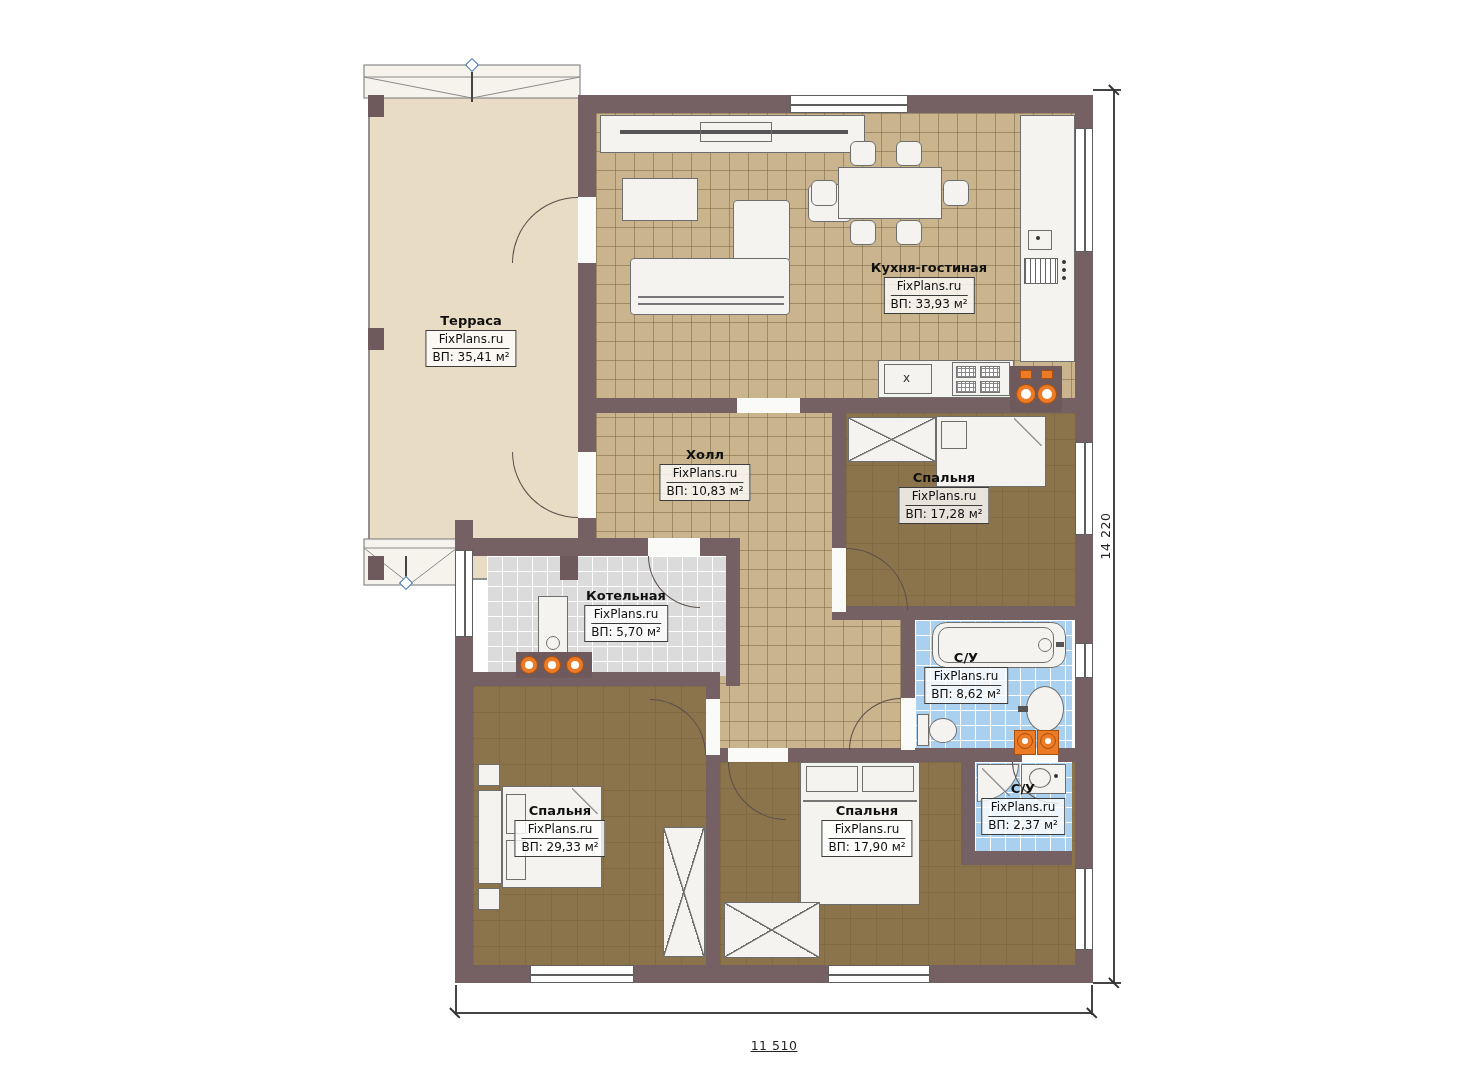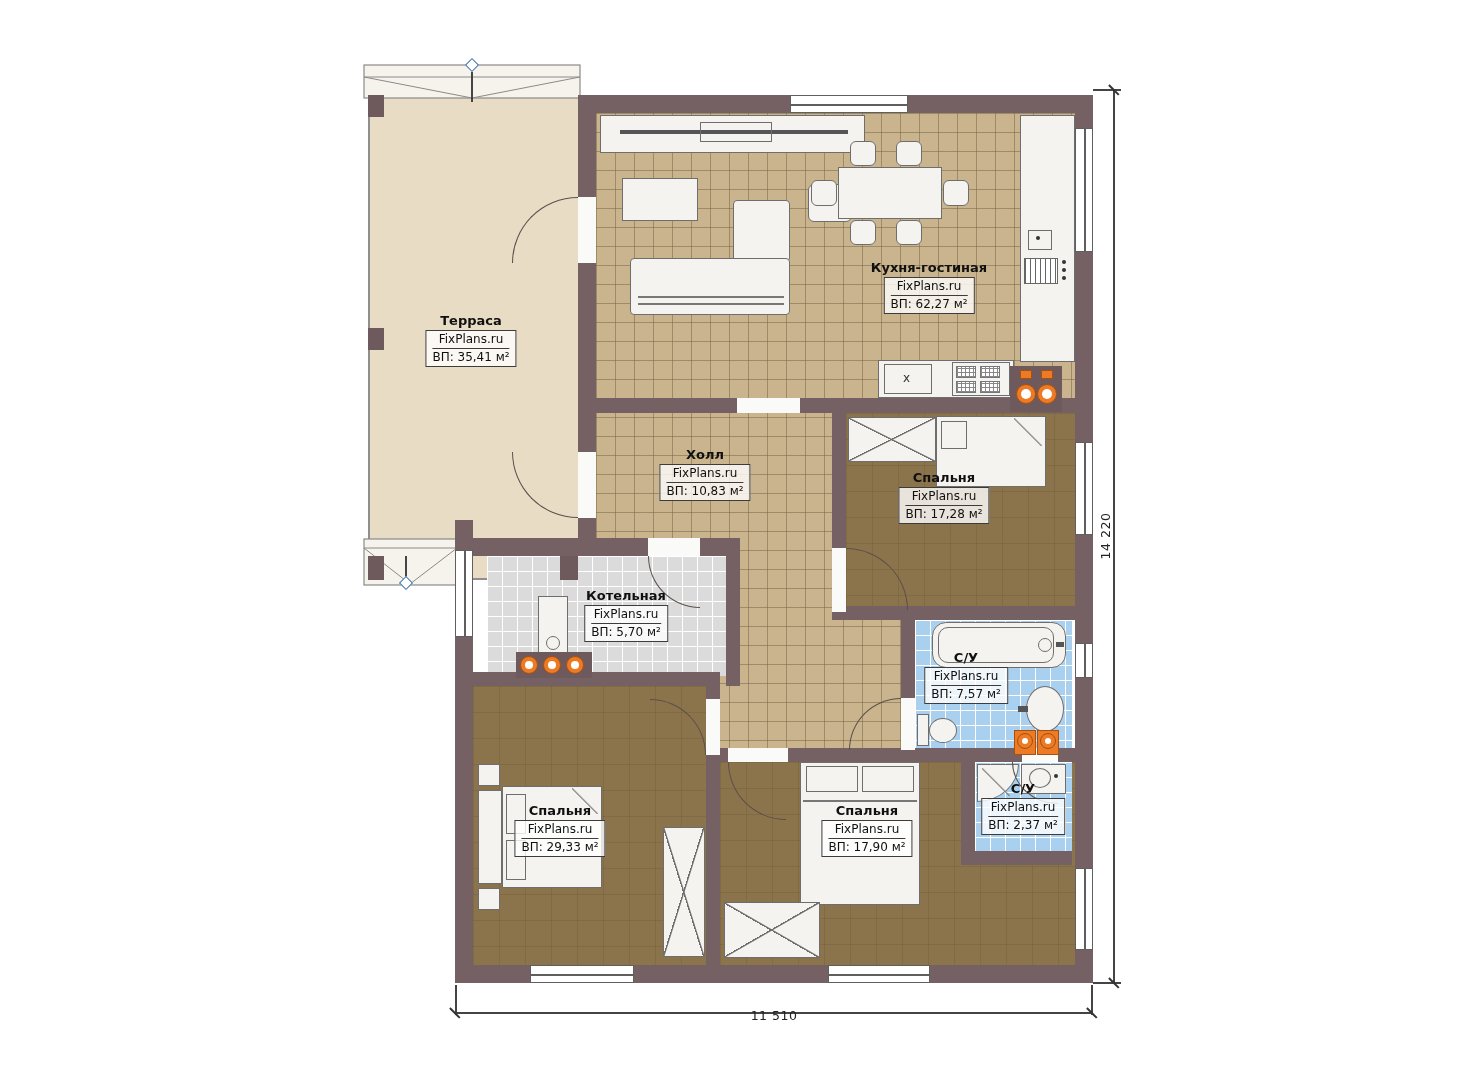--- a/index.html
+++ b/index.html
@@ -244,57 +244,57 @@
   <div class="arc tr" style="left:650px;top:699px;width:56px;height:56px;"></div>
   <div class="arc bl" style="left:728px;top:762px;width:58px;height:58px;"></div>
   <div class="arc bl" style="left:1012px;top:762px;width:46px;height:42px;"></div>
 
   <div class="label" style="left:471px;top:313px;">
     <div class="name">Терраса</div>
     <div class="lbox"><div class="brand">FixPlans.ru</div><div class="area">ВП: 35,41 м²</div></div>
   </div>
   <div class="label" style="left:929px;top:260px;">
     <div class="name">Кухня-гостиная</div>
-    <div class="lbox"><div class="brand">FixPlans.ru</div><div class="area">ВП: 62,27 м²</div></div>
+    <div class="lbox"><div class="brand">FixPlans.ru</div><div class="area">ВП: 33,93 м²</div></div>
   </div>
   <div class="label" style="left:705px;top:447px;">
     <div class="name">Холл</div>
     <div class="lbox"><div class="brand">FixPlans.ru</div><div class="area">ВП: 10,83 м²</div></div>
   </div>
   <div class="label" style="left:944px;top:470px;">
     <div class="name">Спальня</div>
     <div class="lbox"><div class="brand">FixPlans.ru</div><div class="area">ВП: 17,28 м²</div></div>
   </div>
   <div class="label" style="left:626px;top:588px;">
     <div class="name">Котельная</div>
     <div class="lbox"><div class="brand">FixPlans.ru</div><div class="area">ВП: 5,70 м²</div></div>
   </div>
   <div class="label" style="left:966px;top:650px;">
     <div class="name">С/У</div>
-    <div class="lbox"><div class="brand">FixPlans.ru</div><div class="area">ВП: 7,57 м²</div></div>
+    <div class="lbox"><div class="brand">FixPlans.ru</div><div class="area">ВП: 8,62 м²</div></div>
   </div>
   <div class="label" style="left:560px;top:803px;">
     <div class="name">Спальня</div>
     <div class="lbox"><div class="brand">FixPlans.ru</div><div class="area">ВП: 29,33 м²</div></div>
   </div>
   <div class="label" style="left:867px;top:803px;">
     <div class="name">Спальня</div>
     <div class="lbox"><div class="brand">FixPlans.ru</div><div class="area">ВП: 17,90 м²</div></div>
   </div>
   <div class="label" style="left:1023px;top:781px;">
     <div class="name">С/У</div>
     <div class="lbox"><div class="brand">FixPlans.ru</div><div class="area">ВП: 2,37 м²</div></div>
   </div>
 
   <div class="dimline" style="left:455px;top:985px;width:1.5px;height:30px;"></div>
   <div class="dimline" style="left:1091px;top:985px;width:1.5px;height:30px;"></div>
   <div class="dimline" style="left:455px;top:1012px;width:637px;height:1.5px;"></div>
   <div class="tick" style="left:448px;top:1012px;"></div>
   <div class="tick" style="left:1085px;top:1012px;"></div>
-  <div class="dimtext" style="left:774px;top:1008px;transform:translateX(-50%);">11 510</div>
+  <div class="dimtext" style="left:774px;top:1038px;transform:translateX(-50%);text-decoration:underline;">11 510</div>
 
   <div class="dimline" style="left:1093px;top:89px;width:28px;height:1.5px;"></div>
   <div class="dimline" style="left:1093px;top:982px;width:28px;height:1.5px;"></div>
   <div class="dimline" style="left:1113px;top:89px;width:1.5px;height:894px;"></div>
   <div class="tick" style="left:1107px;top:89px;"></div>
   <div class="tick" style="left:1107px;top:982px;"></div>
   <div class="dimtext" style="left:1105px;top:536px;transform:translate(-50%,-50%) rotate(-90deg);">14 220</div>
 
 </div>
 

